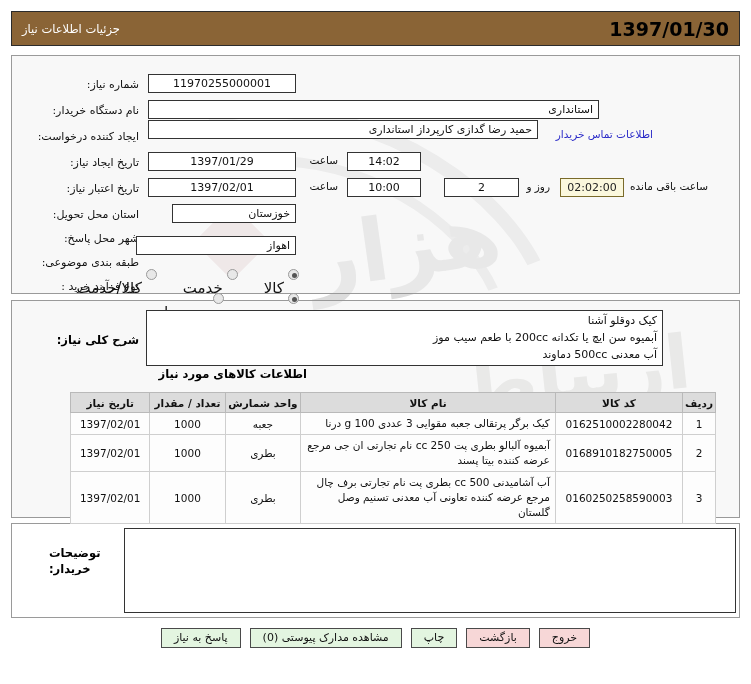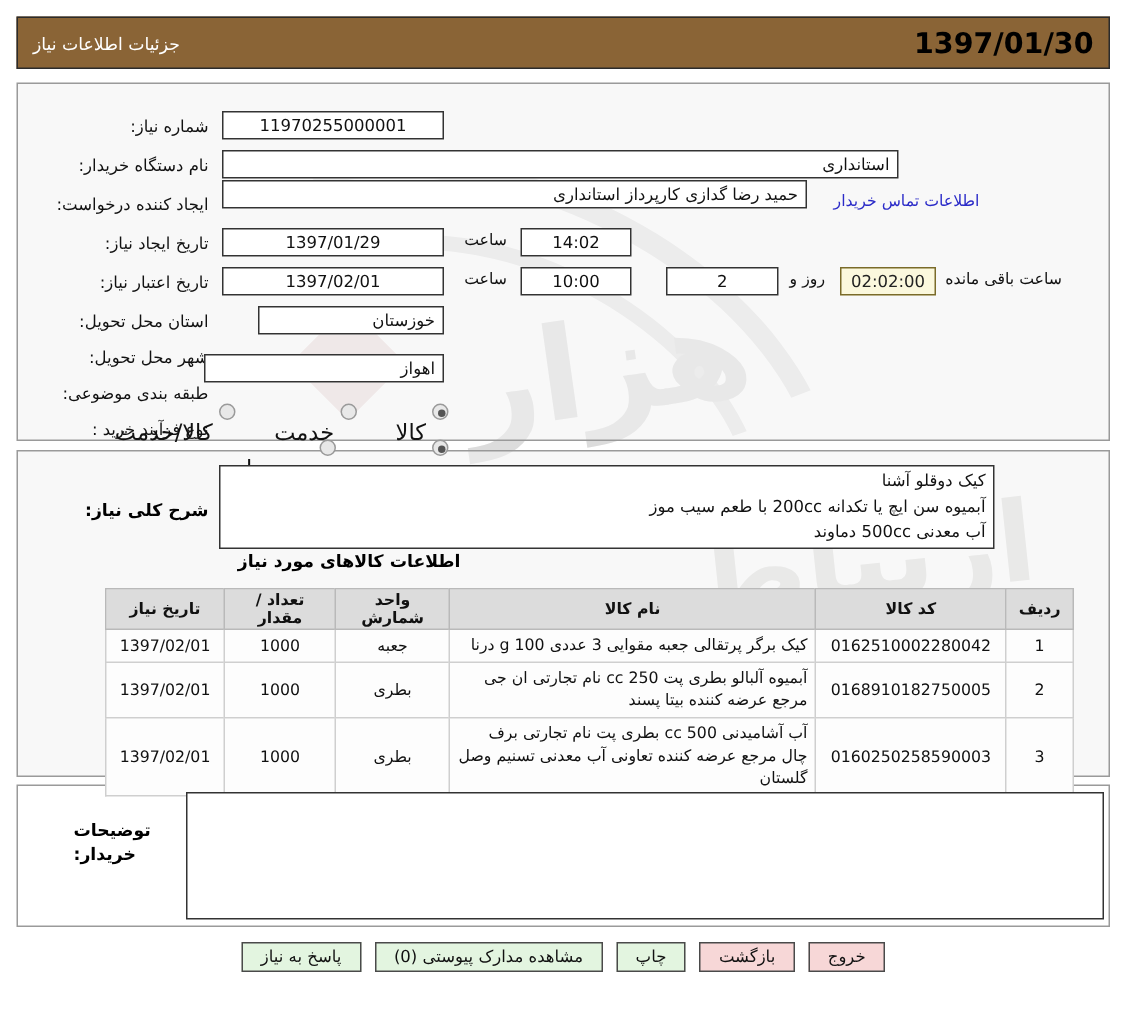--- a/index.html
+++ b/index.html
@@ -205,21 +205,21 @@
     z-index: 6;
     background: #ffffff;
   }
   #goods-table th {
     background: #dcdcdc;
     border: 1px solid #b9b9b9;
     font-size: 10.5px;
     font-weight: bold;
     color: #111;
     height: 20px;
-    padding: 1px 8px;
+    padding: 1px 2px;
     text-align: center;
   }
   #goods-table td {
     border: 1px solid #cfcfcf;
     font-size: 10.5px;
     color: #111;
     padding: 3px 5px;
     text-align: center;
     vertical-align: middle;
     background: #fdfdfd;
@@ -332,21 +332,21 @@
   <span class="sublabel" style="position:absolute; top:180px; right:196px; z-index:6;">روز و</span>
   <div class="countdown" style="position:absolute; top:178px; right:127px; width:64px; z-index:6;">02:02:00</div>
   <span class="sublabel" style="position:absolute; top:180px; right:38px; z-index:6;">ساعت باقی مانده</span>
 
   <div class="frow" style="top:204px; right:612px;">
     <span class="flabel">استان محل تحویل:</span>
   </div>
   <div class="finput rt" style="position:absolute; top:204px; right:455px; width:124px; z-index:6;">خوزستان</div>
 
   <div class="frow" style="top:228px; right:612px;">
-    <span class="flabel">شهر محل تحویل:</span>
+    <span class="flabel">شهر محل پاسخ:</span>
   </div>
   <div class="finput rt" style="position:absolute; top:236px; right:455px; width:160px; z-index:6;">اهواز</div>
 
   <div class="frow" style="top:252px; right:612px;">
     <span class="flabel">طبقه بندی موضوعی:</span>
   </div>
   <div class="radio-group" style="position:absolute; top:252px; right:452px; z-index:6;">
     <span class="radio-item">
       <span class="radio checked"></span>
       <span class="radio-label">کالا</span>

